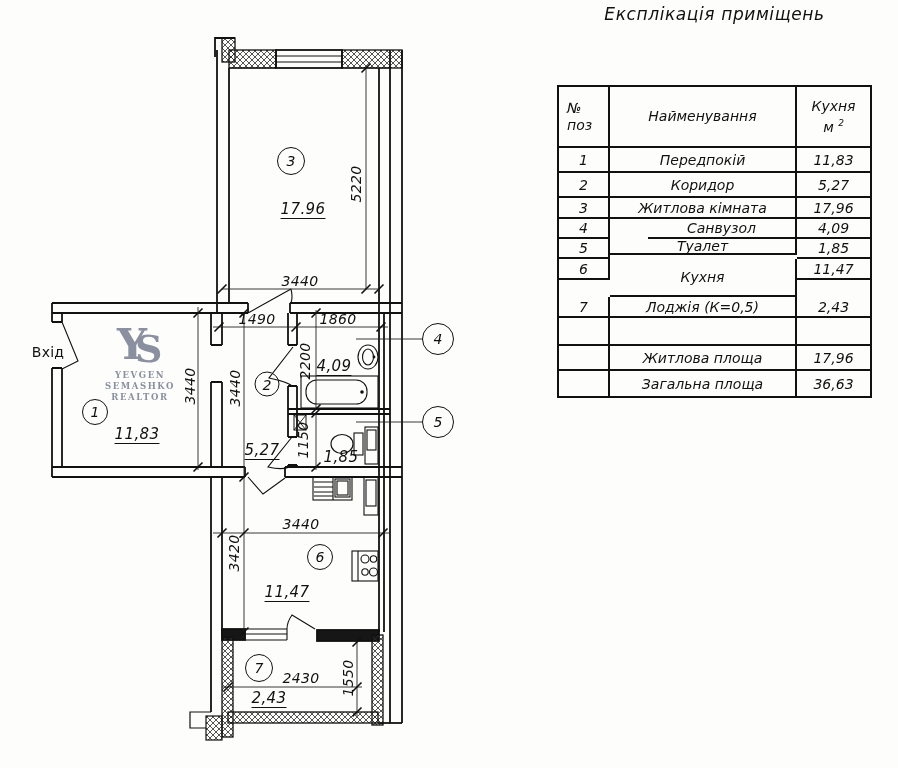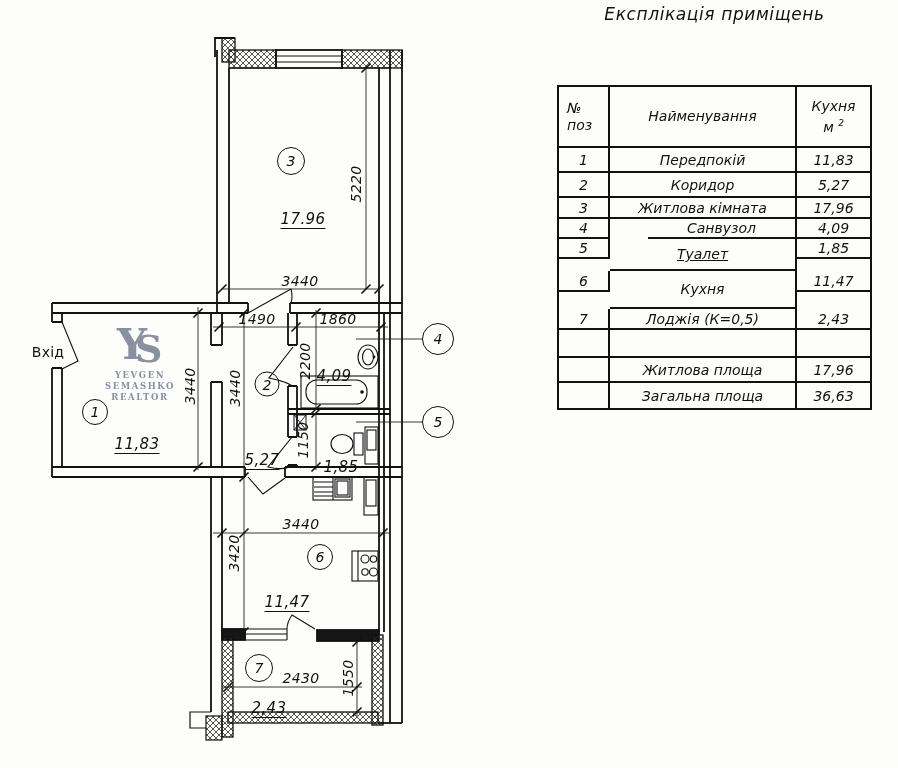--- a/index.html
+++ b/index.html
@@ -4,21 +4,21 @@
 <style>
   html,body{margin:0;padding:0;background:#fff;}
   .sheet{position:relative;width:898px;height:768px;background:#fdfdfc;overflow:hidden;
          font-family:"DejaVu Sans",sans-serif;color:#111;}
   .sheet svg{position:absolute;left:0;top:0;}
 
   
   .lbl{position:absolute;font:italic 14px "DejaVu Sans",sans-serif;color:#111;
        transform:translate(-50%,-50%);white-space:nowrap;letter-spacing:.4px;}
   .lbl.v{transform:translate(-50%,-50%) rotate(-90deg);}
-  .lbl.area{font-size:15px;text-decoration:underline;text-underline-offset:4px;margin-top:10px;}
+  .lbl.area{font-size:15px;text-decoration:underline;text-underline-offset:4px;}
   .lbl.entr{font-style:normal;font-size:14px;letter-spacing:.2px;}
 
   .badge{position:absolute;border:1.5px solid #111;border-radius:50%;background:transparent;
          display:flex;align-items:center;justify-content:center;
          font:italic 14px "DejaVu Sans",sans-serif;transform:translate(-50%,-50%);}
 
   
   .logo{position:absolute;text-align:center;color:#8b90a0;font-family:"DejaVu Serif",serif;}
   .monogram{position:relative;height:46px;}
   .mY{position:absolute;left:13px;top:-4px;font-size:42px;font-weight:bold;}
@@ -264,21 +264,21 @@
         <div class="cell c1" style="height: 25px;">2</div>
         <div class="cell c2" style="height: 25px;">Коридор</div>
         <div class="cell c3" style="height: 25px;">5,27</div>
         <div class="cell c1" style="height: 21px;">3</div>
         <div class="cell c2" style="height: 21px;">Житлова кімната</div>
         <div class="cell c3" style="height: 21px;">17,96</div>
         <div class="cell c1" style="height: 20px;">4</div>
         <div class="cell c2" style="height: 20px; margin-left: 38px;">Санвузол</div>
         <div class="cell c3" style="height: 20px;">4,09</div>
         <div class="cell c1" style="height: 20px;">5</div>
-        <div class="cell c2" style="height: 32px; text-decoration: underline;">Туалет</div>
+        <div class="cell c2" style="height: 16px;">Туалет</div>
         <div class="cell c3" style="height: 20px;">1,85</div>
         <div class="cell c1" style="height: 21px;">6</div>
         <div class="cell c2" style="height: 38px;">Кухня</div>
         <div class="cell c3" style="height: 21px;">11,47</div>
         <div class="cell c1" style="height: 21px;">7</div>
         <div class="cell c2" style="height: 21px;">Лоджія (К=0,5)</div>
         <div class="cell c3" style="height: 21px;">2,43</div>
         <div class="cell c1" style="height: 28px;"></div>
         <div class="cell c2" style="height: 28px;"></div>
         <div class="cell c3" style="height: 28px;"></div>

